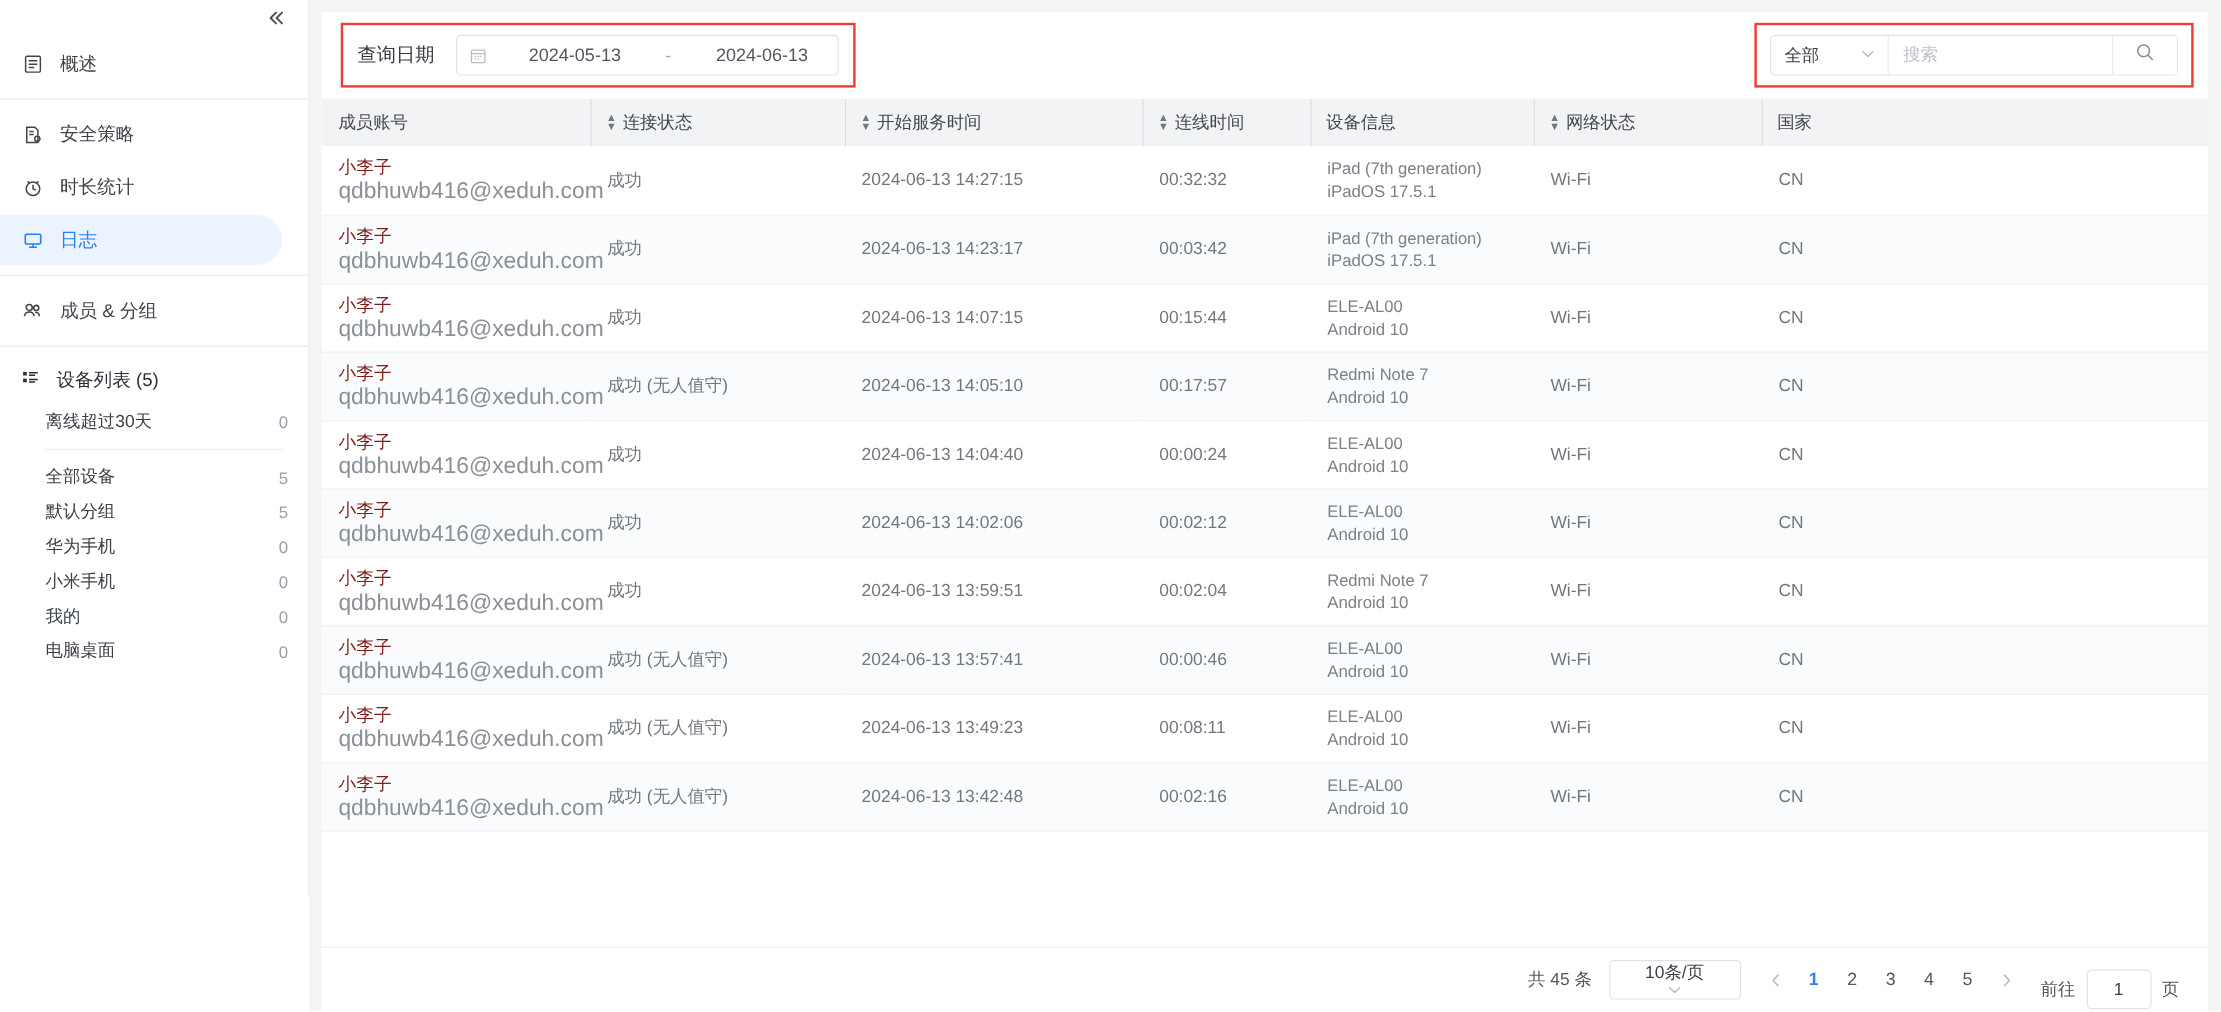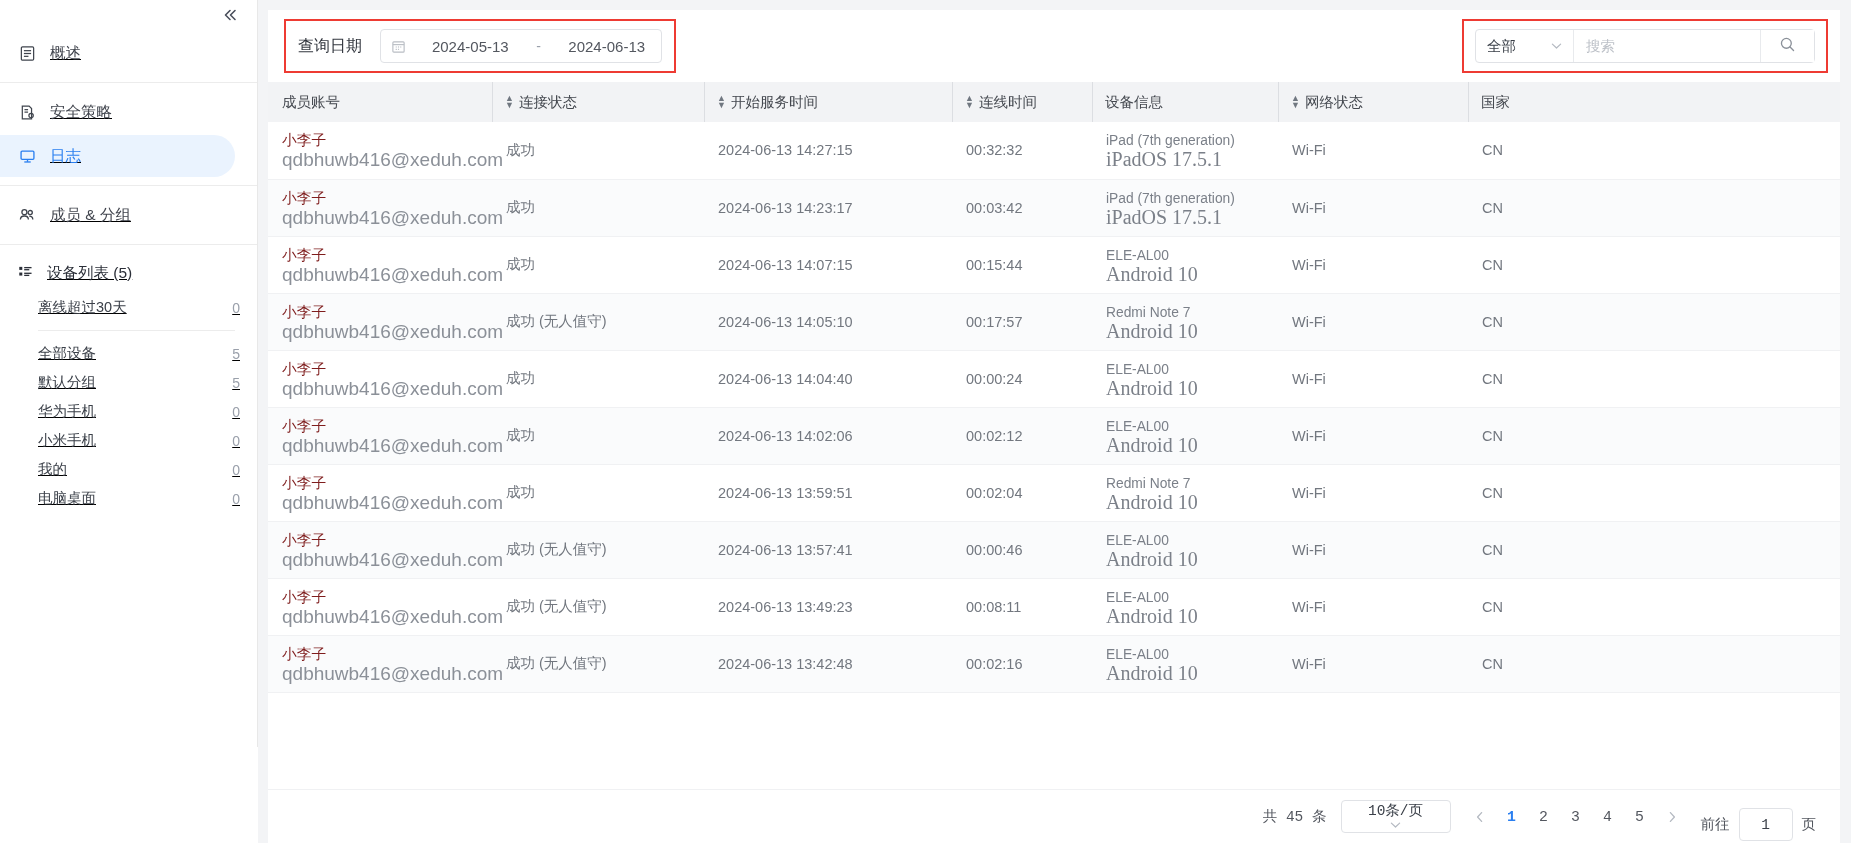--- a/index.html
+++ b/index.html
@@ -10,21 +10,20 @@
     overflow: hidden;
   }
   .app { display: flex; width: 1851px; height: 843px; position: relative; }
 
   
   .sidebar {
     width: 258px; height: 747px; flex: 0 0 258px;
     background: #ffffff;
     border-right: 1px solid #e8e8e8;
     position: relative;
-    text-decoration: underline;
   }
   .collapse-row {
     height: 30px; display: flex; align-items: center; justify-content: flex-end;
     padding-right: 16px;
   }
   .collapse-btn {
     width: 22px; height: 22px; display: flex; align-items: center; justify-content: center;
     color: #4a4f5c; cursor: pointer;
   }
   .nav-group { padding: 0 0 0 0; }
@@ -79,21 +78,21 @@
   .tb-left { display: flex; align-items: center; gap: 0; padding-left: 16px; justify-content: flex-end; }
   .hl-box { border: 2px solid #ee3b33; }
   .date-wrap {
     display: flex; align-items: center; gap: 18px;
     padding: 8px 12px;
   }
   .date-label { font-size: 16px; color: #33373f; white-space: nowrap; }
   .date-input {
     display: flex; align-items: center;
     border: 1px solid #e0e2e6; border-radius: 4px;
-    height: 34px; width: 282px; background: #fff;
+    height: 34px; width: 319px; background: #fff;
     padding: 0 10px; gap: 19px;
   }
   .cal-ico { color: #b9bdc4; display: inline-flex; flex: 0 0 16px; }
   .date-val { font-size: 15px; color: #53575f; width: 126px; text-align: center; }
   .date-dash { color: #9aa0ab; font-size: 14px; width: 14px; text-align: center; }
 
   .tb-right { display: flex; align-items: center; }
   .search-wrap { display: flex; align-items: flex-end; padding: 8px 11px; }
   .search-group {
     display: flex; align-items: stretch;
@@ -131,30 +130,29 @@
 
   tbody td {
     height: 57px; font-size: 14.5px; color: #6f747c;
     vertical-align: middle; padding: 0 0 0 14px;
     border-bottom: 1px solid #f0f1f3;
   }
   tbody tr:nth-child(even) { background: #fafbfc; }
   .acct-name { color: #7f1d1d; font-size: 14.8px; line-height: 19px; }
   .acct-mail { color: #8b9098; font-size: 19px; line-height: 19px; }
   .dev-model { color: #7b8089; font-size: 13.8px; line-height: 19px; }
-  .dev-os { color: #7b8089; font-size: 20px; line-height: 19px; font-family: Liberation Serif, serif; }
+  .dev-os { color: #7b8089; font-size: 14px; line-height: 19px; }
   .cell-ts, .cell-dur, .cell-net, .cell-cc, .cell-status { color: #72777f; }
 
   
   .pager {
     height: 54px; flex: 0 0 54px;
     display: flex; align-items: center; justify-content: flex-end;
     gap: 14px; padding-right: 24px; background: #fff;
     border-top: 1px solid #f0f1f3;
-    font-family: Liberation Mono, monospace;
   }
   .pg-total { font-size: 14.5px; color: #53575f; }
   .pg-size {
     display: flex; align-items: center; justify-content: space-between;
     width: 110px; height: 33px; padding: 0 11px;
     border: 1px solid #e0e2e6; border-radius: 4px;
     font-size: 14.5px; color: #3b4049; cursor: pointer; flex-direction: column;
   }
   .pg-nums { display: flex; align-items: center; gap: 2px; }
   .pg-btn {
@@ -207,20 +205,31 @@
           <svg width="17" height="17" viewBox="0 0 18 18" fill="none" stroke="currentColor" stroke-width="1.3">
             <path d="M3.5 2.2h7.2l2.6 2.6v10.9H3.5z"></path>
             <line x1="5.8" y1="6" x2="9.6" y2="6"></line>
             <line x1="5.8" y1="8.6" x2="9.6" y2="8.6"></line>
             <circle cx="12.8" cy="12.3" r="2.3"></circle>
           </svg>
         </span>
         <span>安全策略</span>
       </div>
 
+      <div class="nav-item">
+        <span class="ico">
+          <svg width="17" height="17" viewBox="0 0 18 18" fill="none" stroke="currentColor" stroke-width="1.3">
+            <circle cx="9" cy="9.8" r="6"></circle>
+            <polyline points="9,6.2 9,9.8 11.5,11"></polyline>
+            <line x1="4.2" y1="3.2" x2="6" y2="4.8"></line>
+            <line x1="13.8" y1="3.2" x2="12" y2="4.8"></line>
+          </svg>
+        </span>
+        <span>时长统计</span>
+      </div>
 
       <div class="nav-item active">
         <span class="ico">
           <svg width="17" height="17" viewBox="0 0 18 18" fill="none" stroke="currentColor" stroke-width="1.4">
             <rect x="2.2" y="3.4" width="13.6" height="8.6" rx="1.1"></rect>
             <line x1="9" y1="12" x2="9" y2="14.6"></line>
             <line x1="5.6" y1="14.8" x2="12.4" y2="14.8"></line>
           </svg>
         </span>
         <span>日志</span>

